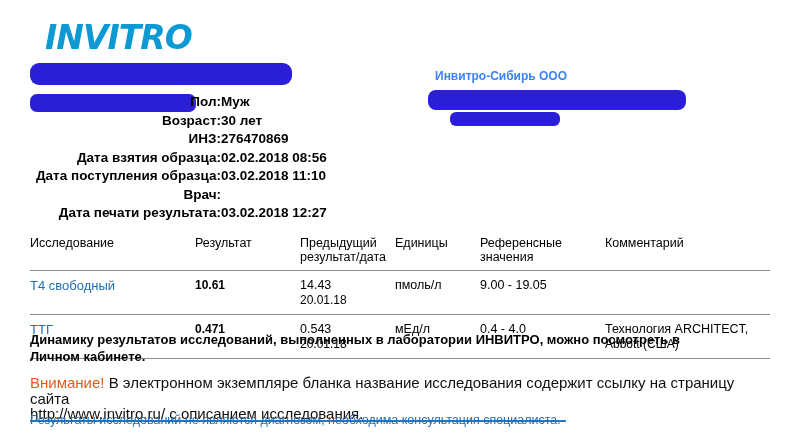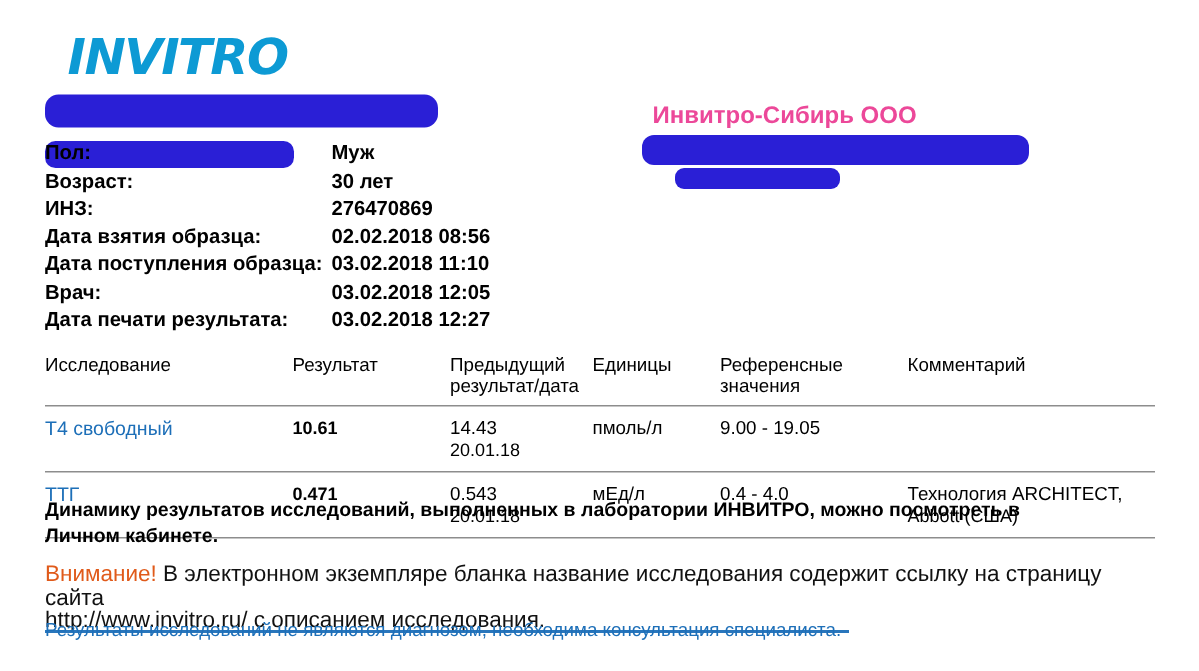--- a/index.html
+++ b/index.html
@@ -40,37 +40,38 @@
   }
   .redact.r1 { left: 30px; top: 63px; width: 262px; height: 22px; }
   .redact.r2 { left: 30px; top: 94px; width: 166px; height: 18px; border-radius: 7px;}
   .redact.r3 { left: 428px; top: 90px; width: 258px; height: 20px; border-radius: 8px;}
   .redact.r4 { left: 450px; top: 112px; width: 110px; height: 14px; border-radius: 6px;}
 
   .org-name {
     position: absolute;
     left: 435px;
     top: 69px;
-    font-size: 16px;
-    font-weight: bold;
-    color: #ec4899;
+    font-size: 12px;
+    font-weight: bold;
+    color: #3b82f6;
   }
 
   .info {
     position: absolute;
     left: 30px;
     top: 93px;
     width: 420px;
     font-size: 13.5px;
     color: #000;
   }
   .info .row {
     display: flex;
     line-height: 18.5px;
     height: 18.5px;
+    text-align: right;
   }
   .info .lbl {
     width: 191px;
     flex: 0 0 191px;
     font-weight: bold;
   }
   .info .val {
     font-weight: bold;
   }
   .info .row.bold .val { font-weight: bold; }
@@ -203,21 +204,20 @@
     <div class="row">
       <div class="lbl">Дата взятия образца:</div>
       <div class="val">02.02.2018 08:56</div>
     </div>
     <div class="row">
       <div class="lbl">Дата поступления образца:</div>
       <div class="val">03.02.2018 11:10</div>
     </div>
     <div class="row">
       <div class="lbl">Врач:</div>
-      <div class="val">03.02.2018 12:05</div>
     </div>
     <div class="row">
       <div class="lbl">Дата печати результата:</div>
       <div class="val">03.02.2018 12:27</div>
     </div>
   </div>
 
   <div class="table">
     <div class="thead">
       <div class="th c1">Исследование</div>

